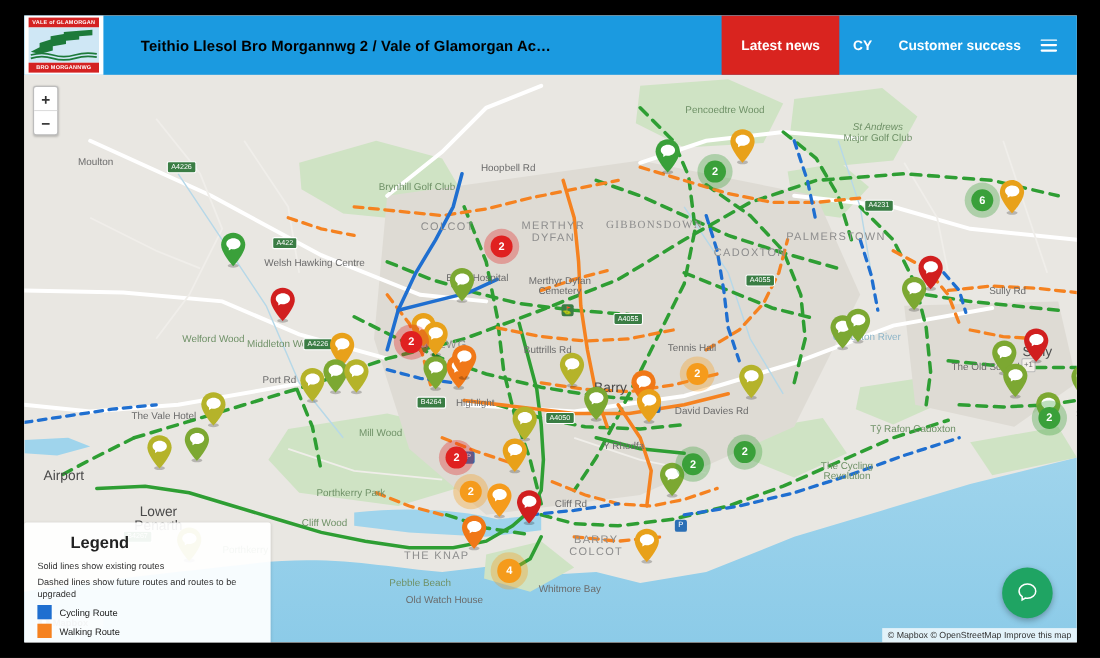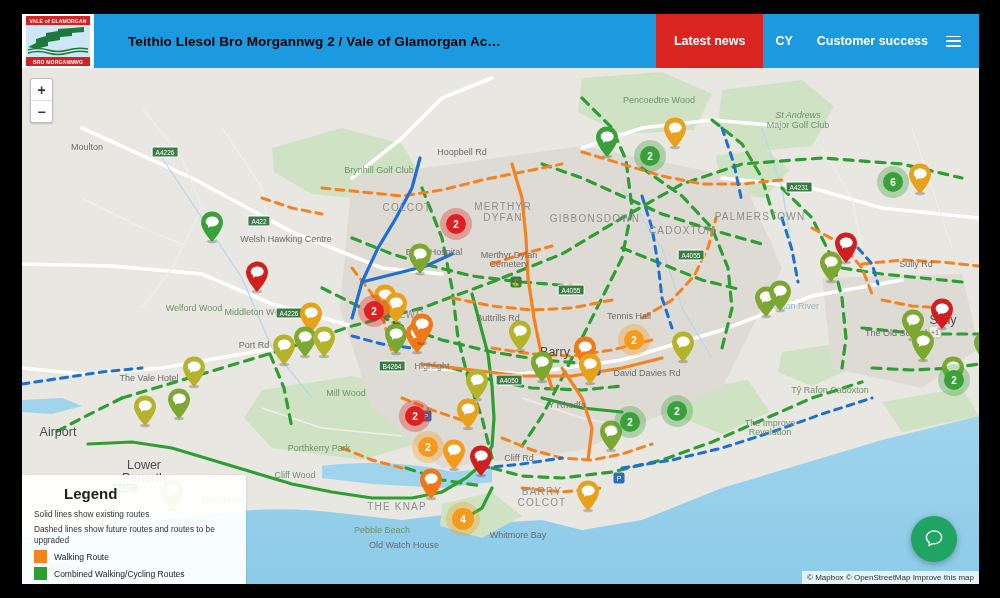--- a/index.html
+++ b/index.html
@@ -233,21 +233,21 @@
     <div id="dyn-labels">
         <div class="mlabel" style="left: 65px; top: 79px;">Moulton</div>
         <div class="mlabel" style="left: 264px; top: 171px;">Welsh Hawking Centre</div>
         <div class="mlabel green" style="left: 333px; top: 102px;">Brynhill Golf Club</div>
         <div class="mlabel green" style="left: 613px; top: 32px;">Pencoedtre Wood</div>
         <div class="mlabel green" style="left: 752px; top: 47px; font-style: italic;">St Andrews</div>
         <div class="mlabel green" style="left: 752px; top: 57px;">Major Golf Club</div>
         <div class="mlabel area" style="left: 385px; top: 139px;">COLCOT</div>
         <div class="mlabel area" style="left: 481px; top: 138px;">MERTHYR</div>
         <div class="mlabel area" style="left: 481px; top: 149px;">DYFAN</div>
-        <div class="mlabel area" style="left: 573px; top: 150px;">GIBBONSDOWN</div>
+        <div class="mlabel area" style="left: 573px; top: 137px; font-family: Liberation Serif, serif;">GIBBONSDOWN</div>
         <div class="mlabel area" style="left: 738px; top: 148px;">PALMERSTOWN</div>
         <div class="mlabel area" style="left: 660px; top: 162px;">CADOXTON</div>
         <div class="mlabel area" style="left: 383px; top: 246px;">TALWG</div>
         <div class="mlabel" style="left: 412px; top: 184px;">Barry Hospital</div>
         <div class="mlabel" style="left: 487px; top: 187px;">Merthyr Dyfan</div>
         <div class="mlabel" style="left: 487px; top: 196px;">Cemetery</div>
         <div class="mlabel city" style="left: 533px; top: 284px;">Barry</div>
         <div class="mlabel" style="left: 545px; top: 337px;">Y Rhodfa</div>
         <div class="mlabel" style="left: 410px; top: 298px;">Highlight</div>
         <div class="mlabel green" style="left: 148px; top: 240px;">Welford Wood</div>
@@ -263,21 +263,21 @@
         <div class="mlabel area" style="left: 375px; top: 438px;">THE KNAP</div>
         <div class="mlabel area" style="left: 520px; top: 423px;">BARRY</div>
         <div class="mlabel area" style="left: 520px; top: 434px;">COLCOT</div>
         <div class="mlabel green" style="left: 336px; top: 462px;">Pebble Beach</div>
         <div class="mlabel" style="left: 382px; top: 477px;">Old Watch House</div>
         <div class="mlabel" style="left: 496px; top: 467px;">Whitmore Bay</div>
         <div class="mlabel" style="left: 497px; top: 390px;">Cliff Rd</div>
         <div class="mlabel city" style="left: 921px; top: 252px;">Sully</div>
         <div class="mlabel" style="left: 874px; top: 265px;">The Old School</div>
         <div class="mlabel" style="left: 980px; top: 308px;">Swanbridge</div>
-        <div class="mlabel green" style="left: 724px; top: 355px;">The Improve</div>
+        <div class="mlabel green" style="left: 724px; top: 355px;">The Cycling</div>
         <div class="mlabel green" style="left: 724px; top: 364px;">Revolution</div>
         <div class="mlabel green" style="left: 784px; top: 322px;">Tŷ Rafon Cadoxton</div>
         <div class="mlabel" style="left: 607px; top: 248px;">Tennis Hall</div>
         <div class="mlabel blue" style="left: 766px; top: 238px;">Cadoxton River</div>
         <div class="mlabel" style="left: 476px; top: 250px;">Buttrills Rd</div>
         <div class="mlabel" style="left: 625px; top: 305px; text-align: right;">David Davies Rd</div>
         <div class="mlabel" style="left: 440px; top: 84px;">Hoopbell Rd</div>
         <div class="mlabel" style="left: 894px; top: 196px;">Sully Rd</div>
         <div class="mlabel" style="left: 232px; top: 277px;">Port Rd</div>
       </div>
@@ -593,20 +593,24 @@
     <div class="poi" style="left:404px;top:348px;">P</div>
     <div class="poi" style="left:597px;top:410px;">P</div>
     <div class="poi" style="left:913px;top:264px;background:#f2efe9;color:#666;border:1px solid #bbb;">+1</div>
 
     <div id="legend">
       <h4>Legend</h4>
       <p>Solid lines show existing routes</p>
       <p>Dashed lines show future routes and routes to be upgraded</p>
       <div id="legend-rows">
           <div class="legrow">
+            <span class="swatch" style="background: rgb(31, 111, 208);"></span>
+            <span>Cycling Route</span>
+          </div>
+          <div class="legrow">
             <span class="swatch" style="background: rgb(245, 130, 32);"></span>
             <span>Walking Route</span>
           </div>
           <div class="legrow">
             <span class="swatch" style="background: rgb(46, 158, 51);"></span>
             <span>Combined Walking/Cycling Routes</span>
           </div>
         </div>
     </div>
 

